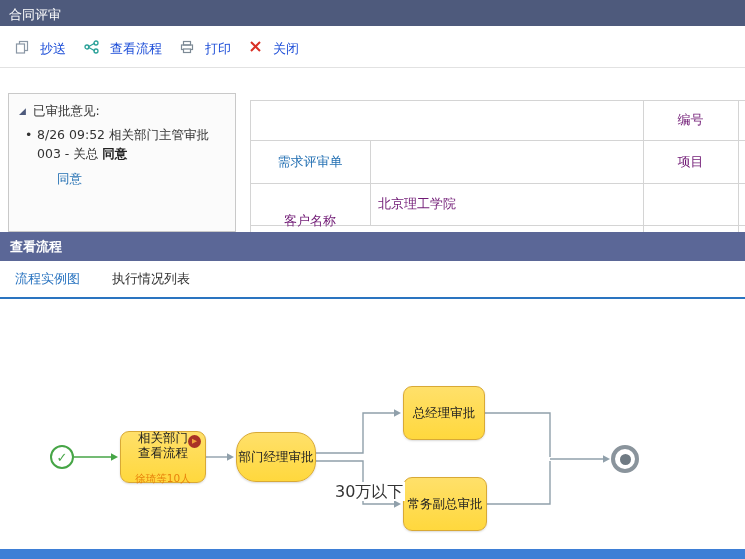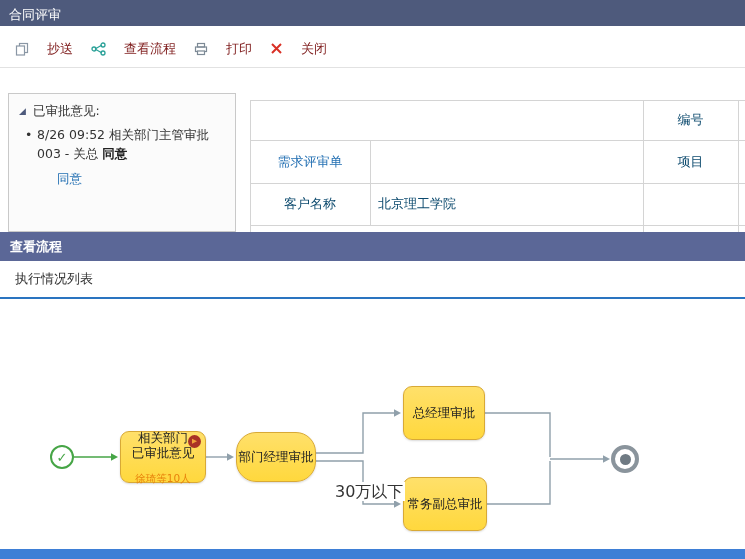--- a/index.html
+++ b/index.html
@@ -13,40 +13,40 @@
     background:var(--titlebar-bg,#4e5a7c);color:#fff;font-size:13px;
     line-height:30px;padding-left:9px;box-sizing:border-box;
   }
   
   .toolbar{
     position:absolute;top:30px;left:0;right:0;height:38px;background:#fff;
     border-bottom:1px solid #e2e2e2;display:flex;align-items:center;
     padding-left:6px;box-sizing:border-box;
   }
   .tbtn{
-    display:flex;align-items:center;gap:18px;padding:4px 9px;font-size:13px;
-    color:#7f1d1d;cursor:pointer;white-space:nowrap;
+    display:flex;gap:11px;padding:4px 9px;font-size:13px;
+    color:#1d4ed8;cursor:pointer;white-space:nowrap;
   }
   .tbtn svg{display:block}
   
   .opinions{
     position:absolute;left:8px;top:93px;width:228px;height:139px;
     border:1px solid #c9c9c9;background:#fbfbfb;box-sizing:border-box;
     font-size:12.5px;line-height:1.5;
   }
   .op-header{padding:8px 10px 3px 10px;color:#333;}
   .op-expander{font-size:9px;color:#4e5a7c;margin-right:7px;vertical-align:1px;cursor:pointer;}
   .op-entry{padding:2px 10px 0 28px;position:relative;color:#333;}
   .op-bullet{position:absolute;left:16px;top:2px;color:#333;}
   .op-result{font-weight:bold;color:#222;}
   .op-link{margin:7px 0 0 48px;color:#2470b3;cursor:pointer;display:inline-block;}
   
   .formtable{position:absolute;left:250px;top:100px;width:495px;height:132px;}
   .ft-line{position:absolute;background:#d4d4d4;}
-  .ft-cell{position:absolute;font-size:13px;color:#0c4a6e;display:flex;align-items:center;}
+  .ft-cell{position:absolute;font-size:13px;color:#701a75;display:flex;align-items:center;}
   .ft-center{justify-content:center;}
   .ft-link{color:#2470b3;cursor:pointer;}
   
   .dlg-header{
     position:absolute;top:232px;left:0;right:0;height:29px;
     background:var(--dialog-header-bg,#5b6797);color:#fff;font-size:13px;
     font-weight:bold;line-height:29px;padding-left:10px;box-sizing:border-box;
   }
   .tabbar{
     position:absolute;top:261px;left:0;right:0;height:38px;background:#fff;
@@ -160,31 +160,32 @@
     <div class="ft-line" style="left:0;top:0;width:495px;height:1px;"></div>
     <div class="ft-line" style="left:0;top:40px;width:495px;height:1px;"></div>
     <div class="ft-line" style="left:0;top:83px;width:495px;height:1px;"></div>
     <div class="ft-line" style="left:0;top:125px;width:495px;height:1px;"></div>
     <div class="ft-line" style="left:0;top:0;width:1px;height:132px;"></div>
     <div class="ft-line" style="left:120px;top:40px;width:1px;height:85px;"></div>
     <div class="ft-line" style="left:393px;top:0;width:1px;height:132px;"></div>
     <div class="ft-line" style="left:488px;top:0;width:1px;height:132px;"></div>
 
     <div class="ft-cell ft-center ft-link" style="left:0;top:40px;width:120px;height:43px;">需求评审单</div>
-    <div class="ft-cell ft-center" style="left:0;top:83px;width:120px;height:42px;">客户名称</div>
+    <div class="ft-cell ft-center" style="left:0;top:100px;width:120px;height:42px;">客户名称</div>
     <div class="ft-cell" style="left:128px;top:83px;width:260px;height:42px;">北京理工学院</div>
     <div class="ft-cell ft-center" style="left:393px;top:0;width:95px;height:40px;">编号</div>
     <div class="ft-cell ft-center" style="left:393px;top:40px;width:95px;height:43px;">项目</div>
   </div>
 
   <div class="dlg-header">
     <span>查看流程</span>
   </div>
 
   <div class="tabbar">
+    <span class="tab active">流程实例图</span>
     <span class="tab inactive">执行情况列表</span>
   </div>
 
   <div class="canvas">
 
     <svg class="edges" width="745" height="250" viewBox="0 0 745 250">
 
       <path d="M74 158 H112" stroke="#46a546" stroke-width="1.5" fill="none"></path>
       <polygon points="118,158 111,154.2 111,161.8" fill="#46a546"></polygon>
 
@@ -205,21 +206,21 @@
       <polygon points="610,160 603,156.2 603,163.8" fill="#90a0ab"></polygon>
     </svg>
 
     <div class="start-node">
       <span>✓</span>
     </div>
 
     <div class="flow-node" style="left:120px;top:132px;width:86px;height:52px;">
       <span class="play-badge">▶</span>
       <span class="lbl">相关部门
-已审批意见</span>
+查看流程</span>
       <span class="sub">徐琦等10人</span>
     </div>
 
     <div class="flow-node" style="left:236px;top:133px;width:80px;height:50px;border-radius:20px;">
       <span class="lbl">部门经理审批</span>
     </div>
 
     <div class="flow-node" style="left:403px;top:87px;width:82px;height:54px;">
       <span class="lbl">总经理审批</span>
     </div>

